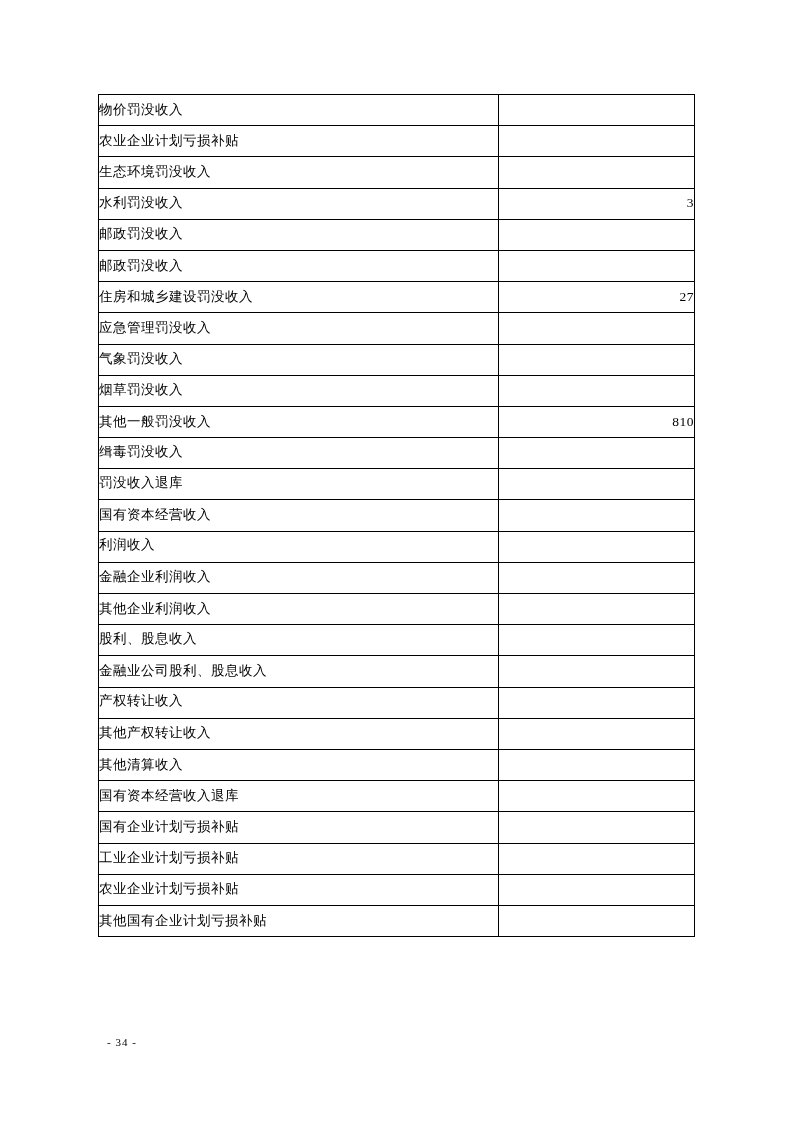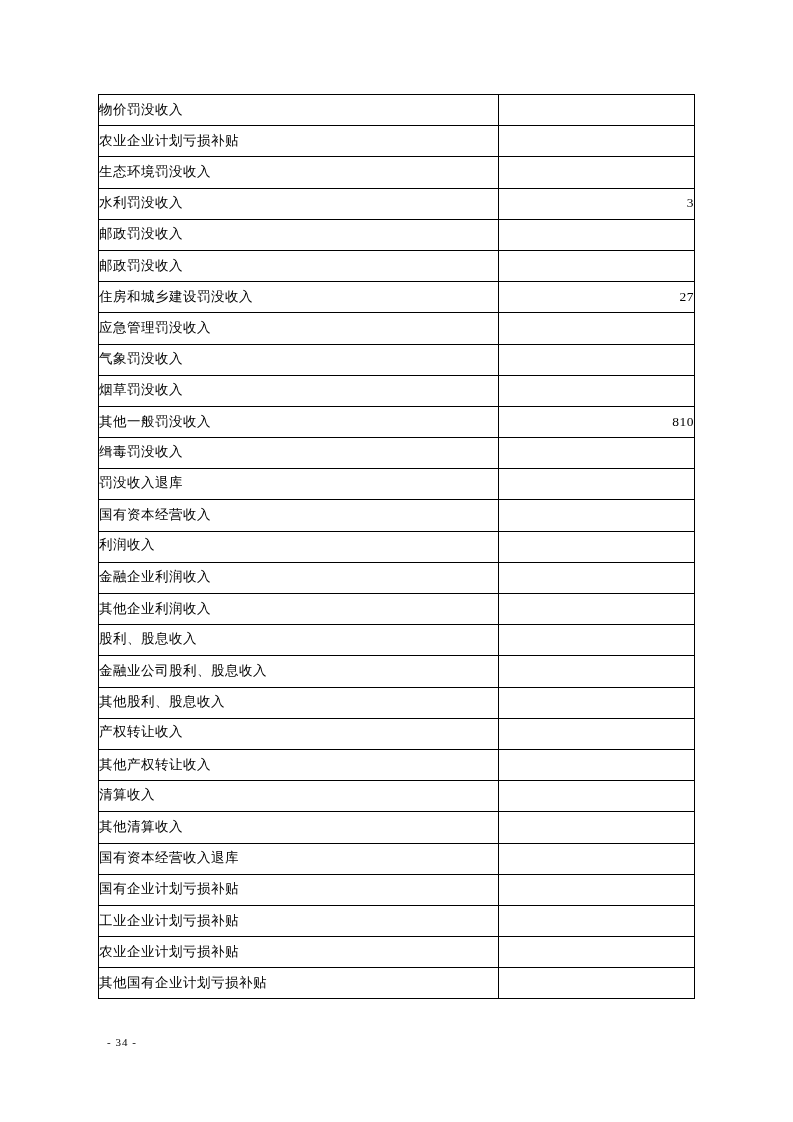--- a/index.html
+++ b/index.html
@@ -144,33 +144,25 @@
           </tr>
           <tr>
             <td class="name lv1">股利、股息收入</td>
             <td class="val"></td>
           </tr>
           <tr>
             <td class="name lv2">金融业公司股利、股息收入</td>
             <td class="val"></td>
           </tr>
           <tr>
-            <td class="name lv2">其他股利、股息收入</td>
-            <td class="val"></td>
-          </tr>
-          <tr>
             <td class="name lv1">产权转让收入</td>
             <td class="val"></td>
           </tr>
           <tr>
             <td class="name lv2">其他产权转让收入</td>
-            <td class="val"></td>
-          </tr>
-          <tr>
-            <td class="name lv1">清算收入</td>
             <td class="val"></td>
           </tr>
           <tr>
             <td class="name lv2">其他清算收入</td>
             <td class="val"></td>
           </tr>
           <tr>
             <td class="name lv0">国有资本经营收入退库</td>
             <td class="val"></td>
           </tr>

